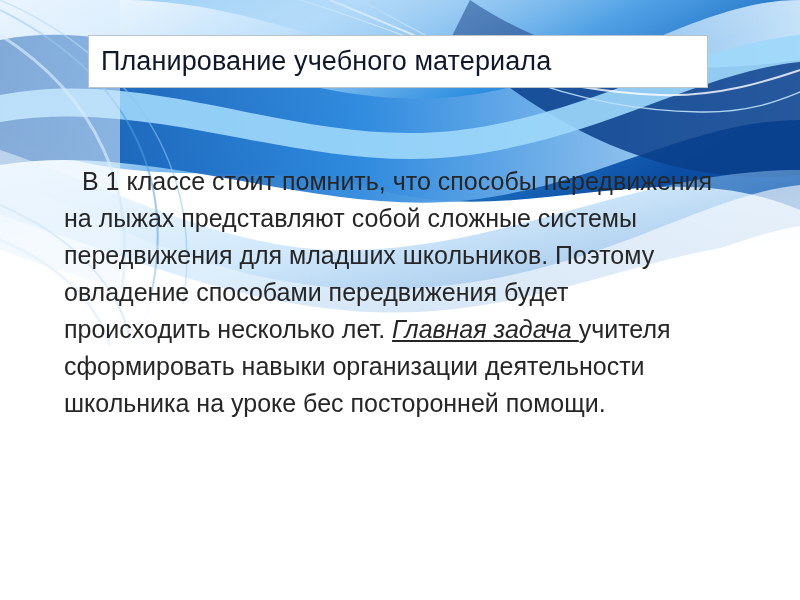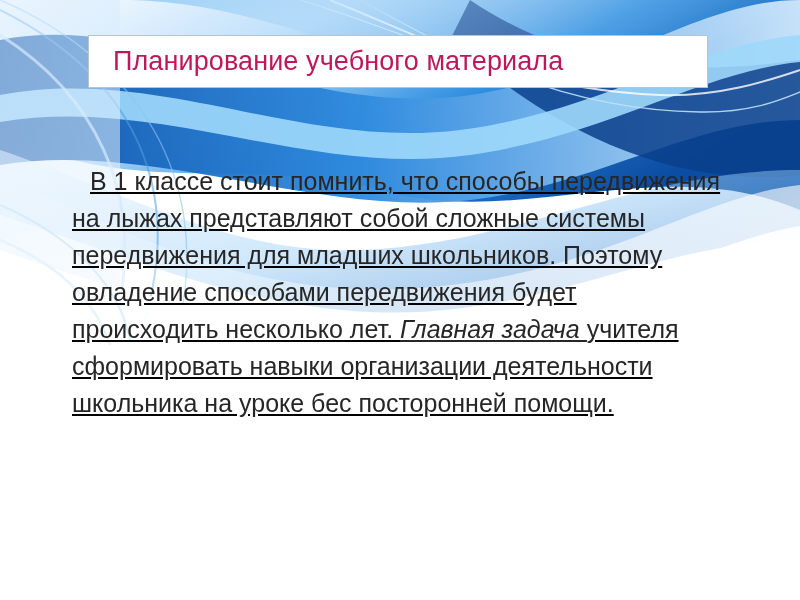--- a/index.html
+++ b/index.html
@@ -45,33 +45,32 @@
     width: 620px;
     height: 53px;
     background: #ffffff;
     border: 1px solid #b9c3c9;
     box-sizing: border-box;
     display: flex;
     align-items: center;
   }
   .title-text {
     font-size: 27px;
-    color: #be185d;
-    padding-left: 24px;
+    color: #0f172a;
+    padding-left: 12px;
     letter-spacing: 0.1px;
     white-space: nowrap;
   }
 
   
   .body-block {
     position: absolute;
-    left: 72px;
+    left: 64px;
     top: 163px;
     width: 650px;
-    text-decoration: underline;
   }
   .body-par {
     font-size: 25px;
     line-height: 37px;
     color: #262626;
     text-indent: 18px;
     margin: 0;
   }
   .body-par .hang {
     display: inline;

